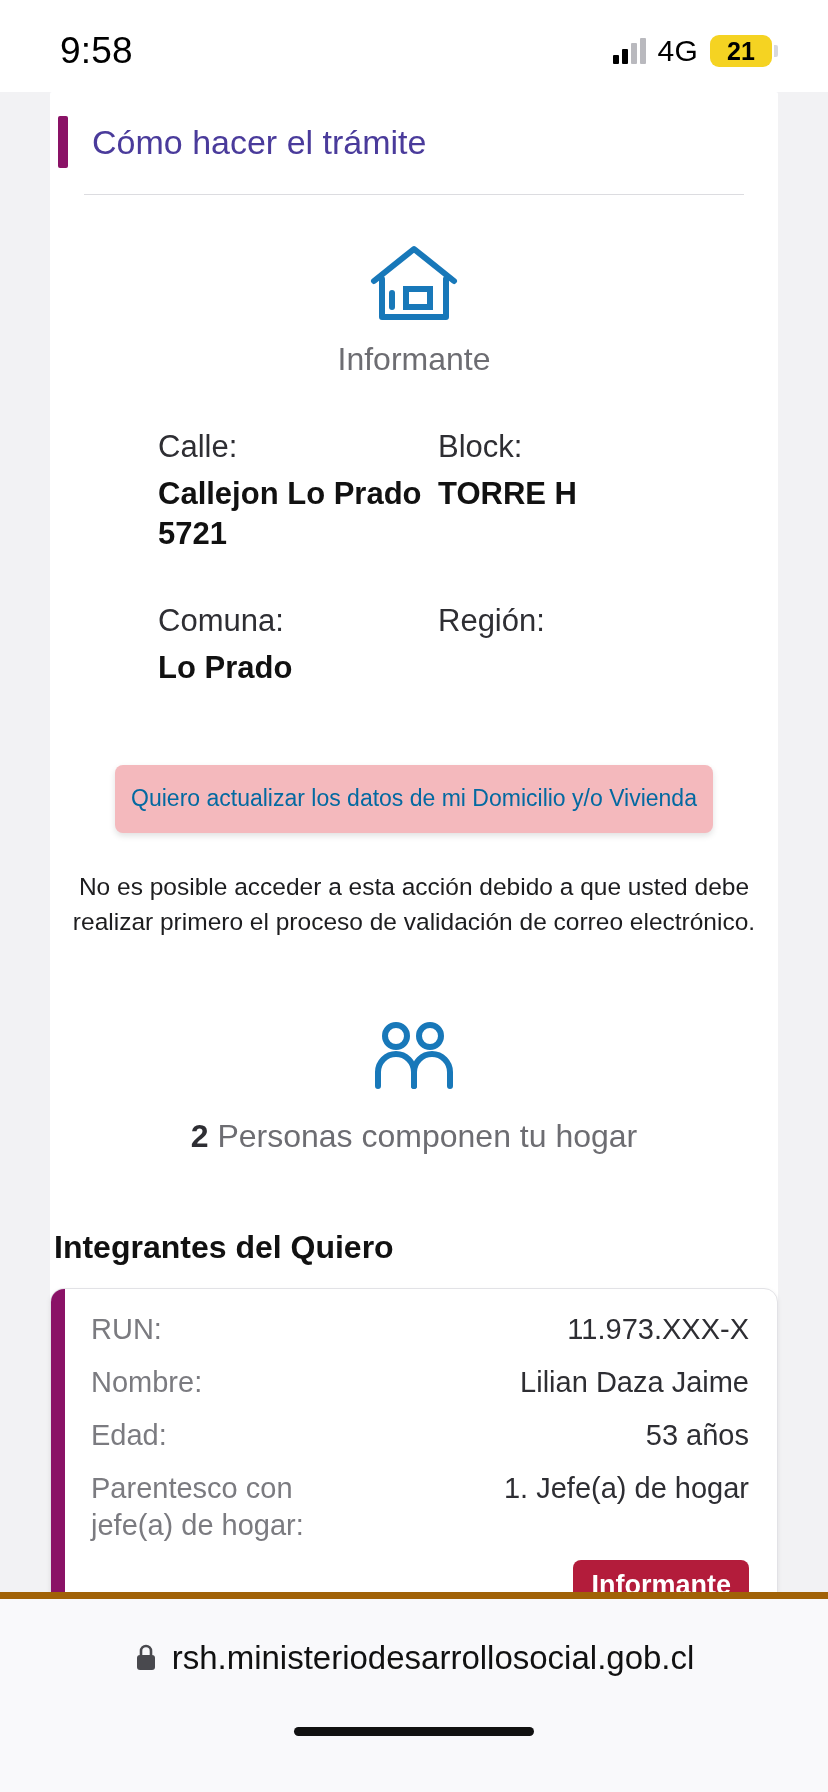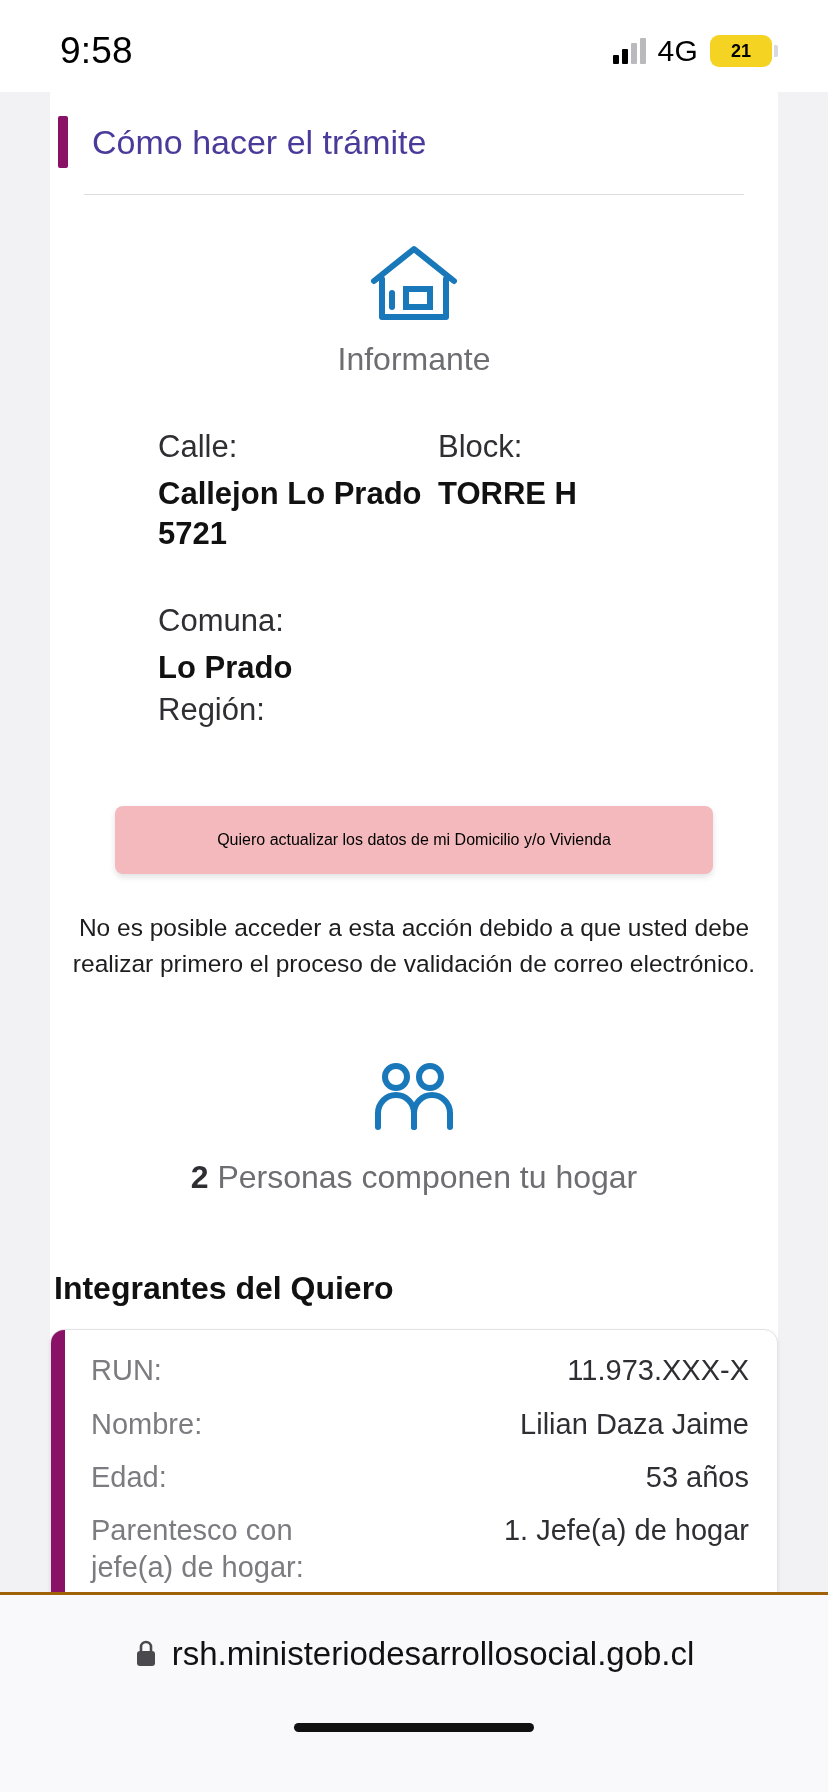--- a/index.html
+++ b/index.html
@@ -40,21 +40,21 @@
   .signal i:nth-child(1){ height:9px; }
   .signal i:nth-child(2){ height:15px; }
   .signal i:nth-child(3){ height:21px; background:#b9b9be; }
   .signal i:nth-child(4){ height:26px; background:#b9b9be; }
   .sb-net { font-size: 30px; color:#000; font-weight:400; letter-spacing:0.2px;}
   .battery {
     width: 62px; height: 32px;
     border-radius: 9px;
     background: #f5d322;
     color: #000;
-    font-size: 18px;
+    font-size: 25px;
     font-weight: 600;
     display:flex; align-items:center; justify-content:center;
     position: relative;
   }
   .battery::after{
     content:""; position:absolute; right:-6px; top:10px;
     width:4px; height:12px; background:#d8d8dd; border-radius:0 2px 2px 0;
   }
 
   
@@ -104,26 +104,26 @@
   }
   .drow { display:flex; margin-bottom: 34px; }
   .dcol { width: 50%; }
   .dlabel { font-size: 31px; color:#2e2e33; font-weight:400; line-height:1.35; }
   .dvalue { font-size: 31px; color:#111; font-weight:700; line-height:1.3; margin-top:6px;}
 
   
   .cta {
     margin: 42px 65px 0 65px;
     background:#f4b9bd;
-    color:#000000;
+    color:#0369a1;
     border: none;
     border-radius: 8px;
     height: 68px;
     width: calc(100% - 130px);
-    font-size: 16px;
+    font-size: 23px;
     font-family: "Liberation Sans", sans-serif;
     box-shadow: 0 3px 6px rgba(0,0,0,0.12);
   }
   .cta-note {
     margin: 36px 20px 0 20px;
     font-size: 24.5px;
     color:#1d1d1f;
     text-align:center;
     line-height: 1.45;
   }
@@ -170,21 +170,21 @@
     background:#fafafa;
     display:flex; flex-direction:column; align-items:center; justify-content:center;
     gap: 6px;
   }
 
   
   .bottombar {
     position:absolute; left:0; right:0; bottom:0;
     height: 200px;
     background:#f9f9fb;
-    border-top:3px solid #a16207;
+    border-top:7px solid #a16207;
   }
   .urlrow {
     display:flex; align-items:center; justify-content:center;
     gap: 14px;
     height: 118px;
   }
   .url-text { font-size: 33px; color:#111; }
   .homebar {
     width: 240px; height: 9px; border-radius: 6px; background:#111;
     margin: 10px auto 0 auto;
@@ -235,21 +235,21 @@
       <div class="drow">
         <div class="dcol">
           <div class="dlabel">Calle:</div>
           <div class="dvalue">Callejon Lo Prado 5721</div>
         </div>
         <div class="dcol">
           <div class="dlabel">Block:</div>
           <div class="dvalue">TORRE H</div>
         </div>
       </div>
-      <div class="drow" style="margin-top:46px;flex-direction:column;">
+      <div class="drow" style="margin-top:46px;">
         <div class="dcol">
           <div class="dlabel">Comuna:</div>
           <div class="dvalue">Lo Prado</div>
         </div>
         <div class="dcol">
           <div class="dlabel">Región:</div>
         </div>
       </div>
     </div>
 

